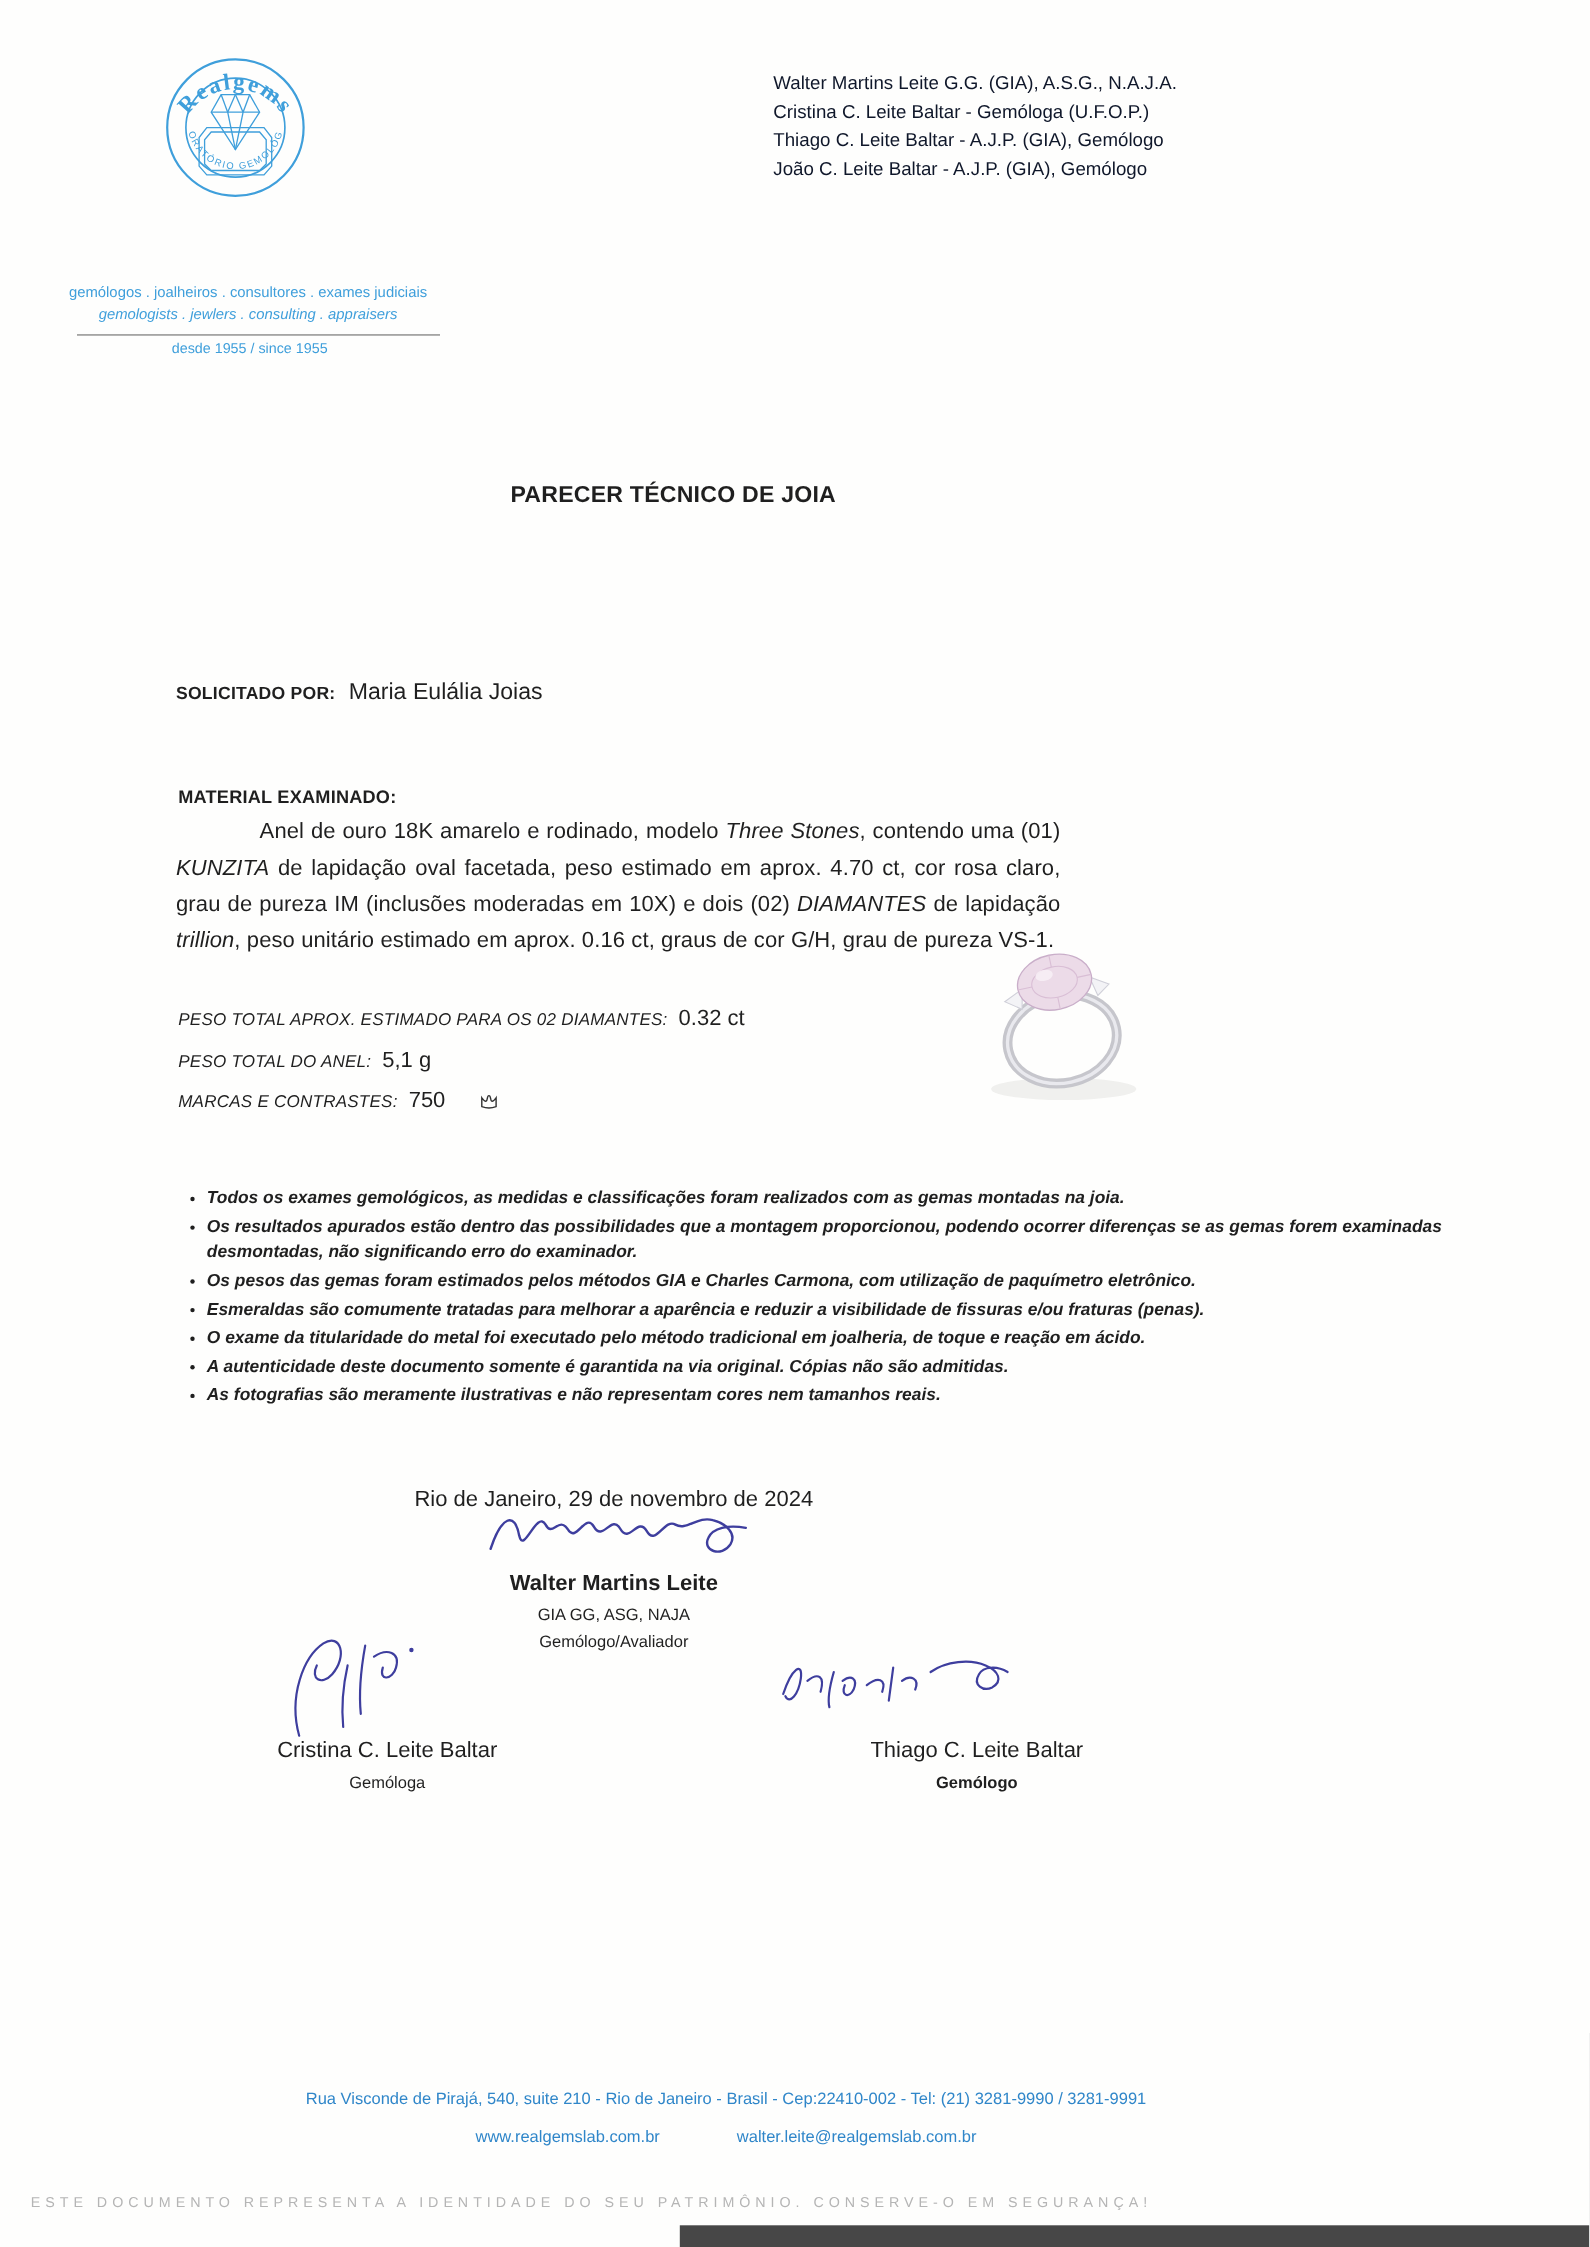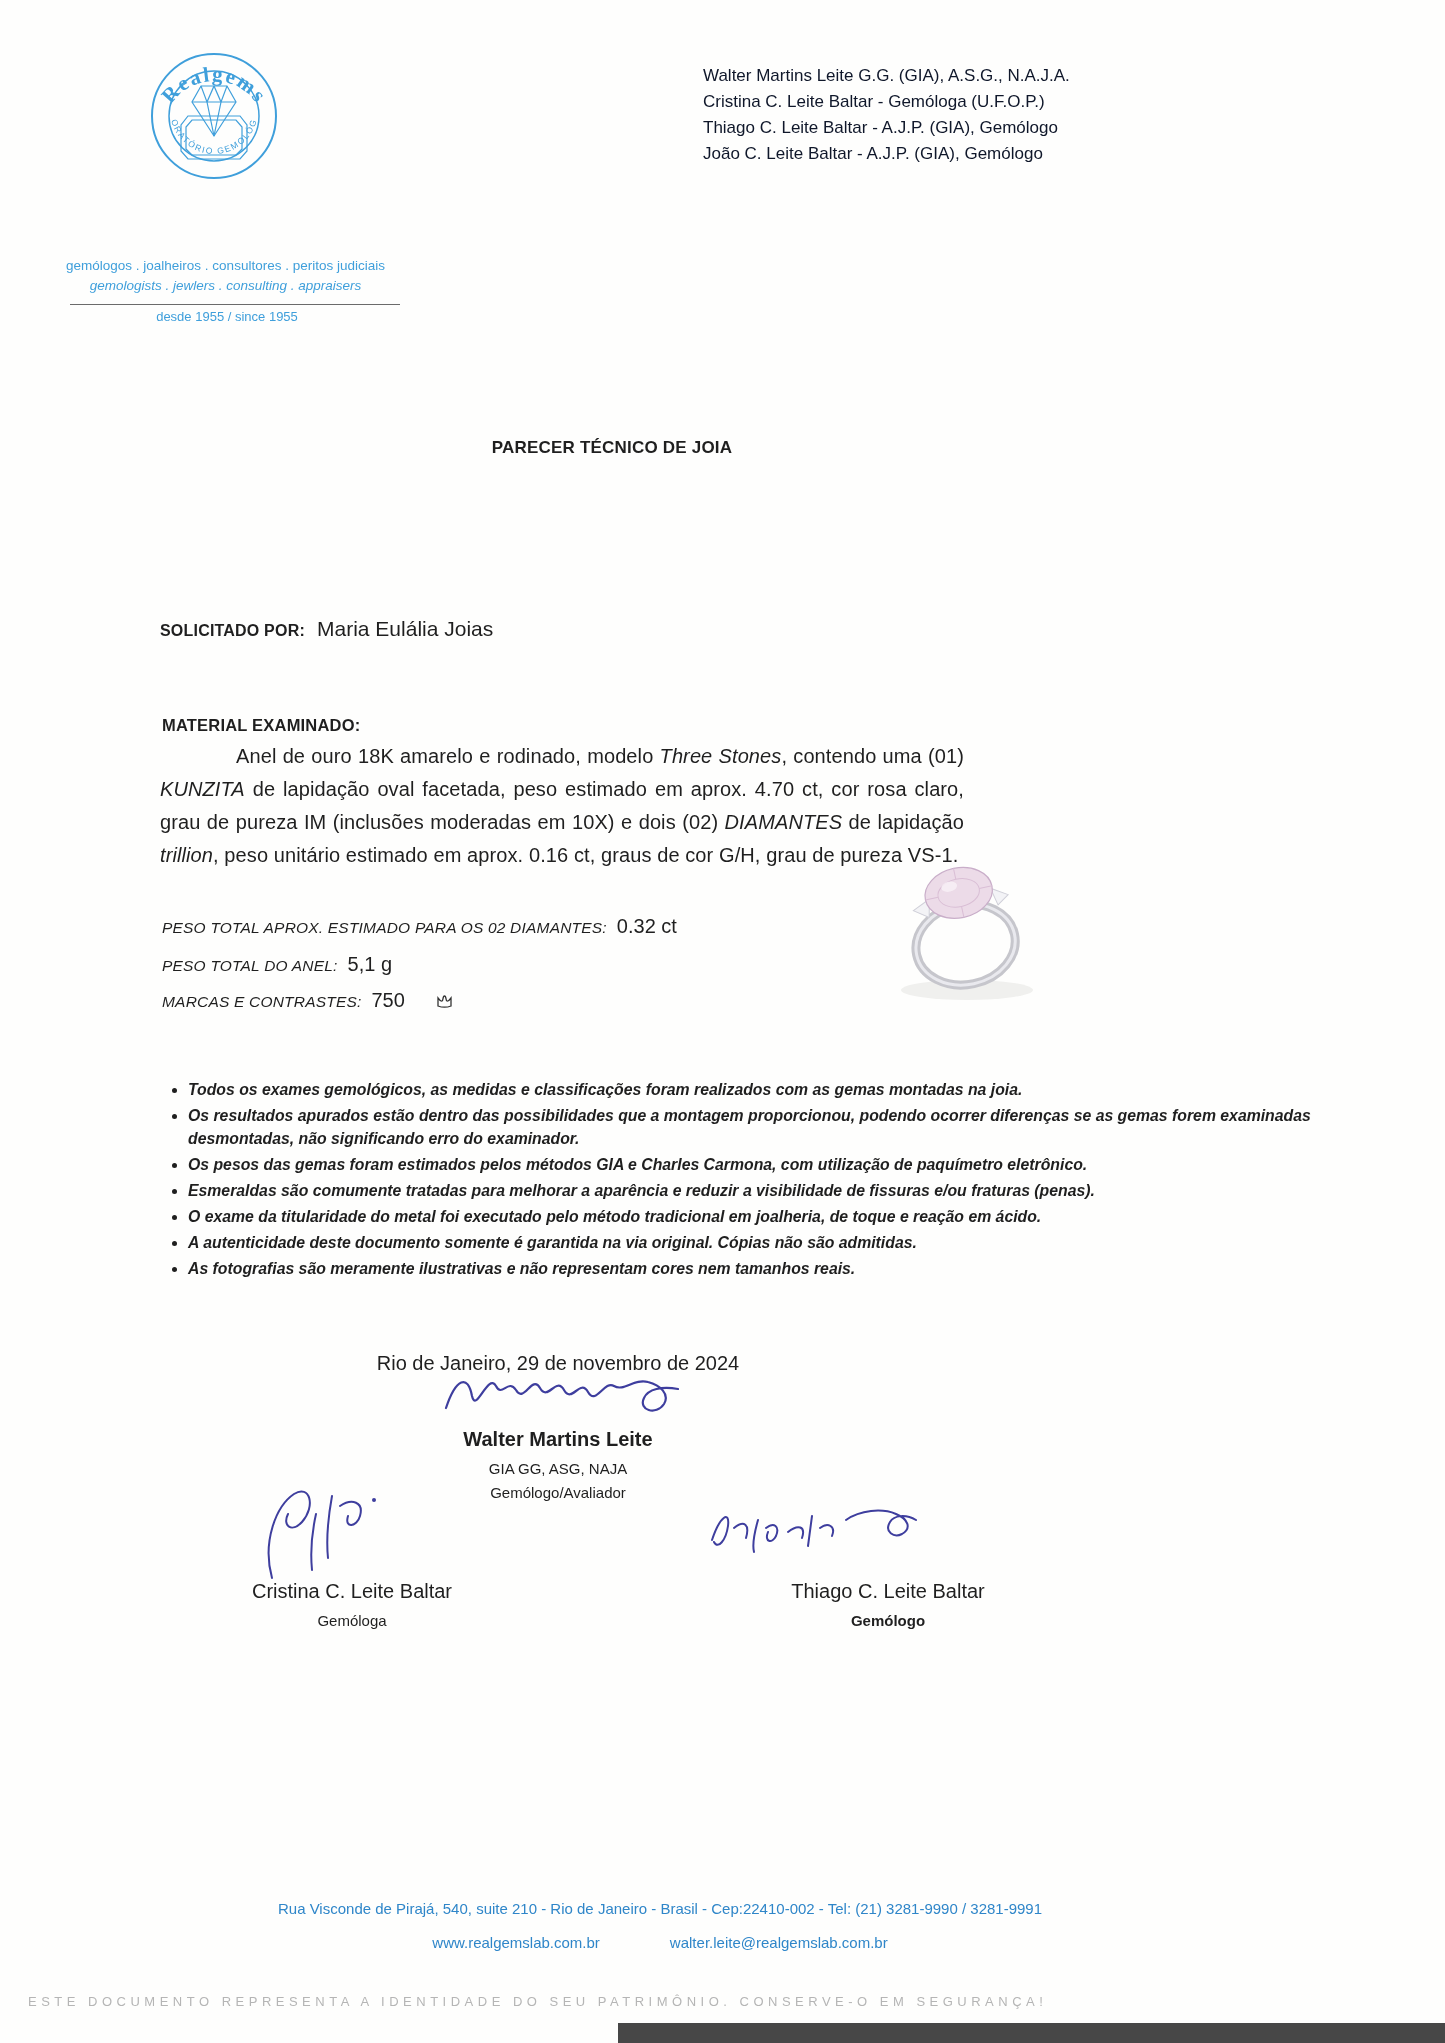--- a/index.html
+++ b/index.html
@@ -15,21 +15,21 @@
   .abs{position:absolute;}
 
   
   .credentials{color:#0f172a;font-size:17px;line-height:26px;}
   .tagline{color:#3f9fdb;font-size:13.5px;text-align:center;width:345px;}
   .tagline.en{font-style:italic;}
   .hdr-divider{width:330px;height:1px;background:#6b6b6b;}
   .since{color:#3f9fdb;font-size:13px;text-align:center;width:330px;}
 
   
-  .doc-title{width:580px;text-align:center;font-weight:bold;font-size:17px;letter-spacing:.2px;}
+  .doc-title{width:580px;text-align:center;font-weight:bold;font-size:21px;letter-spacing:.2px;}
   .doc-title .num{margin-top:9px;}
 
   
   .req-label{font-weight:bold;font-size:16px;letter-spacing:.2px;}
   .req-value{font-size:21px;}
 
   
   .mat-label{font-weight:bold;font-size:16.5px;letter-spacing:.2px;}
   .mat-par{
     width:804px;font-size:20px;line-height:33px;text-align:justify;
@@ -96,21 +96,21 @@
         <line x1="79" y1="36" x2="73" y2="52"></line>
         <line x1="44" y1="52" x2="88" y2="52"></line>
         <line x1="59" y1="52" x2="66" y2="86"></line>
         <line x1="73" y1="52" x2="66" y2="86"></line>
         <line x1="66" y1="36" x2="59" y2="52"></line>
         <line x1="66" y1="36" x2="73" y2="52"></line>
       </g>
     </svg>
   </div>
 
-  <div class="abs tagline" style="left:53px;top:258px;">gemólogos . joalheiros . consultores . peritos judiciais</div>
+  <div class="abs tagline" style="left:53px;top:258px;">gemólogos . joalheiros . consultores . exames judiciais</div>
   <div class="abs tagline en" style="left:53px;top:278px;">gemologists . jewlers . consulting . appraisers</div>
   <div class="abs hdr-divider" style="left:70px;top:304px;"></div>
   <div class="abs since" style="left:62px;top:309px;">desde 1955 / since 1955</div>
 
   <div class="abs credentials" style="left:703px;top:63px;">
     <div>Walter Martins Leite G.G. (GIA), A.S.G., N.A.J.A.</div>
     <div>Cristina C. Leite Baltar - Gemóloga (U.F.O.P.)</div>
     <div>Thiago C. Leite Baltar - A.J.P. (GIA), Gemólogo</div>
     <div>João C. Leite Baltar - A.J.P. (GIA), Gemólogo</div>
   </div>

